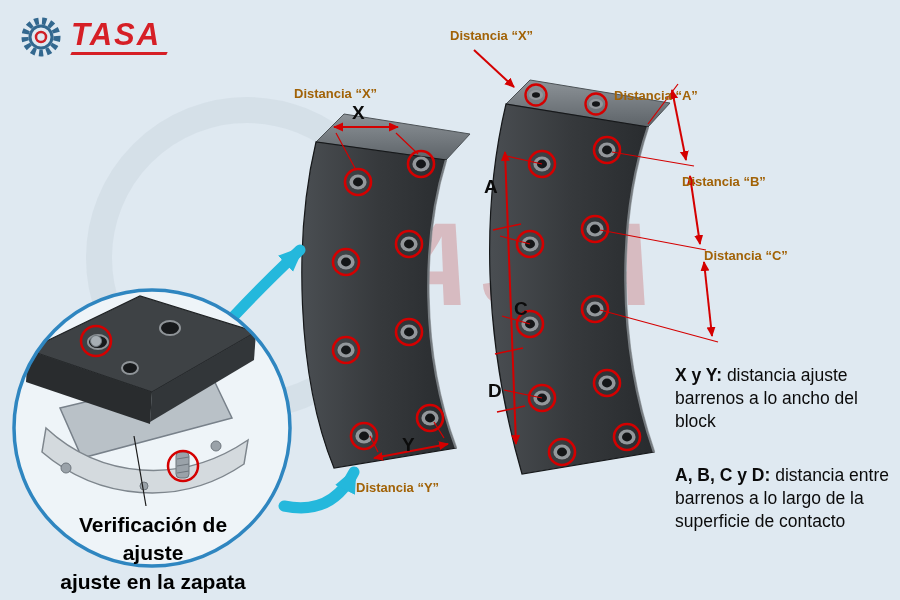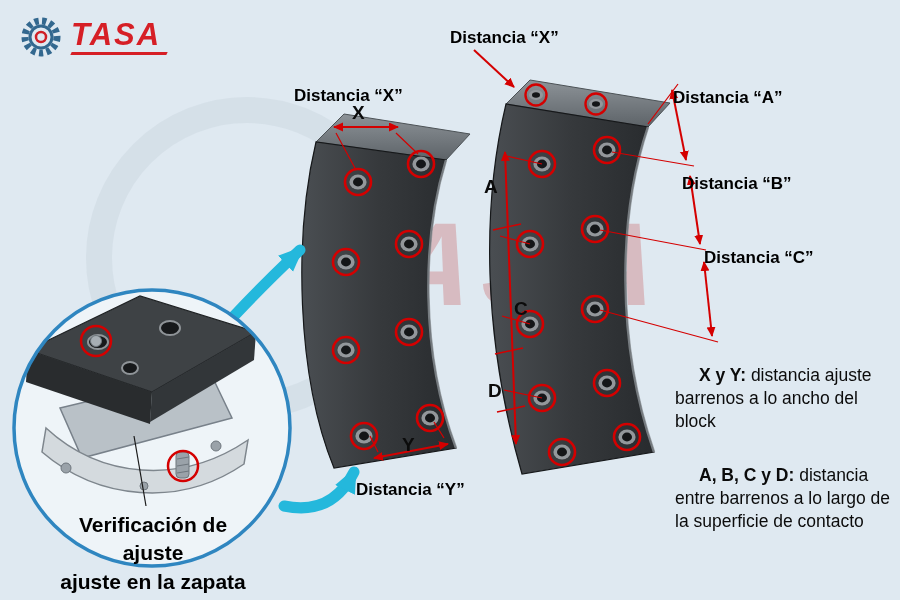--- a/index.html
+++ b/index.html
@@ -5,24 +5,24 @@
   html,body{margin:0;padding:0;background:#fff;}
   .stage{position:relative;width:900px;height:600px;background:#dfe9f1;overflow:hidden;
          font-family:"Liberation Sans",sans-serif;}
   .watermark{position:absolute;left:315px;top:196px;font-size:118px;font-weight:bold;
              font-style:italic;letter-spacing:10px;color:#c43a3a;opacity:.26;
              transform:skewX(-6deg);z-index:1;white-space:nowrap;user-select:none;}
   svg.canvas{position:absolute;left:0;top:0;z-index:2;}
   .logo{position:absolute;left:18px;top:14px;display:flex;align-items:center;gap:7px;z-index:4;}
   .logo-text{font-size:31px;font-weight:900;font-style:italic;color:#d61f26;letter-spacing:2px;line-height:1;}
   .logo-underline{height:3px;background:#d61f26;width:96px;margin-top:2px;transform:skewX(-25deg);}
-  .dim-label{position:absolute;z-index:3;font-size:17px;font-weight:bold;color:#000000;white-space:nowrap;}
+  .dim-label{position:absolute;z-index:3;font-size:13px;font-weight:bold;color:#a16207;white-space:nowrap;}
   .dim-letter{position:absolute;z-index:3;font-size:19px;font-weight:bold;color:#0b0b0b;}
   .note{position:absolute;z-index:3;font-size:17.5px;line-height:1.3;color:#0b0b0b;}
-  .note b{font-weight:bold;margin-left:24px;}
+  .note b{font-weight:bold;}
   .caption{position:absolute;left:48px;top:511px;width:210px;z-index:3;text-align:center;
            font-size:21px;font-weight:bold;color:#000;line-height:1.35;}
 </style>
 </head>
 <body>
 
 <div class="stage">
 
   <div class="watermark">TASA</div>
 
@@ -174,21 +174,21 @@
     </svg>
     <div>
       <div class="logo-text">TASA</div>
       <div class="logo-underline"></div>
     </div>
   </div>
 
   <div class="dim-label" style="left:294px;top:86px">Distancia “X”</div>
   <div class="dim-letter" style="left:352px;top:102px">X</div>
   <div class="dim-label" style="left:450px;top:28px">Distancia “X”</div>
-  <div class="dim-label" style="left:673px;top:88px">Distancia “A”</div>
+  <div class="dim-label" style="left:614px;top:88px">Distancia “A”</div>
   <div class="dim-label" style="left:682px;top:174px">Distancia “B”</div>
   <div class="dim-label" style="left:704px;top:248px">Distancia “C”</div>
   <div class="dim-letter" style="left:484px;top:176px">A</div>
   <div class="dim-letter" style="left:514px;top:298px">C</div>
   <div class="dim-letter" style="left:488px;top:380px">D</div>
   <div class="dim-letter" style="left:402px;top:434px">Y</div>
   <div class="dim-label" style="left:356px;top:480px">Distancia “Y”</div>
 
   <div class="note" style="left:675px;top:364px;width:222px">
     <b>X y Y:</b>

